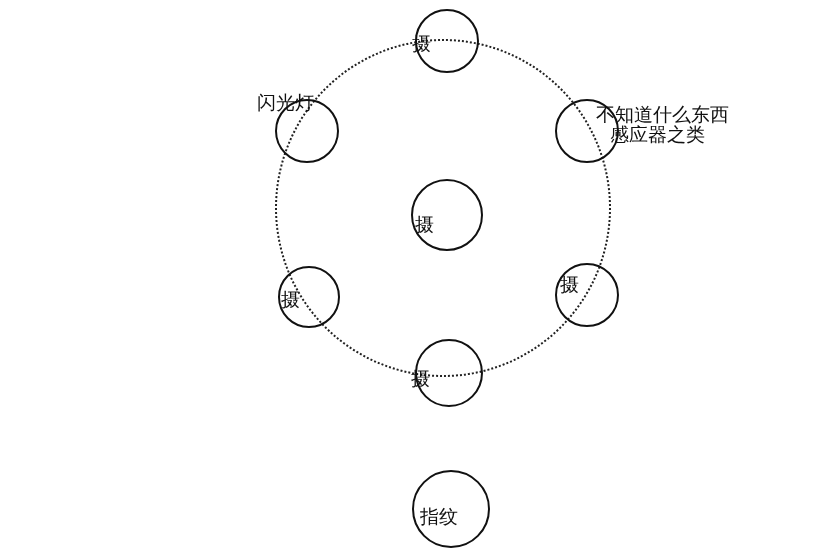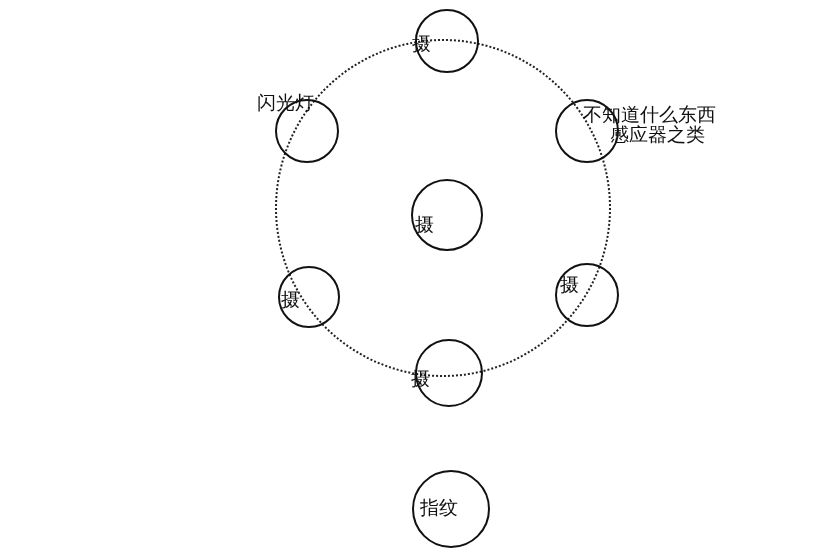--- a/index.html
+++ b/index.html
@@ -20,20 +20,20 @@
       <circle cx="447" cy="215" r="35" fill="none" stroke="#111" stroke-width="2"></circle>
       <circle cx="309" cy="297" r="30" fill="none" stroke="#111" stroke-width="2"></circle>
       <circle cx="587" cy="295" r="31" fill="none" stroke="#111" stroke-width="2"></circle>
       <circle cx="449" cy="373" r="33" fill="none" stroke="#111" stroke-width="2"></circle>
       <circle cx="451" cy="509" r="38" fill="none" stroke="#111" stroke-width="2"></circle>
     </g>
 </svg>
 <div id="labels">
     <div class="lbl" style="left: 412px; top: 33px;">摄</div>
     <div class="lbl" style="left: 257px; top: 92px;">闪光灯</div>
-    <div class="lbl" style="left: 583px; top: 104px;">不知道什么东西</div>
+    <div class="lbl" style="left: 596px; top: 104px;">不知道什么东西</div>
     <div class="lbl" style="left: 610px; top: 124px;">感应器之类</div>
     <div class="lbl" style="left: 415px; top: 214px;">摄</div>
     <div class="lbl" style="left: 281px; top: 289px;">摄</div>
     <div class="lbl" style="left: 560px; top: 274px;">摄</div>
     <div class="lbl" style="left: 411px; top: 368px;">摄</div>
-    <div class="lbl" style="left: 420px; top: 497px;">指纹</div>
+    <div class="lbl" style="left: 420px; top: 508px; font-family: Liberation Mono, monospace;">指纹</div>
   </div>
 
 </body></html>

